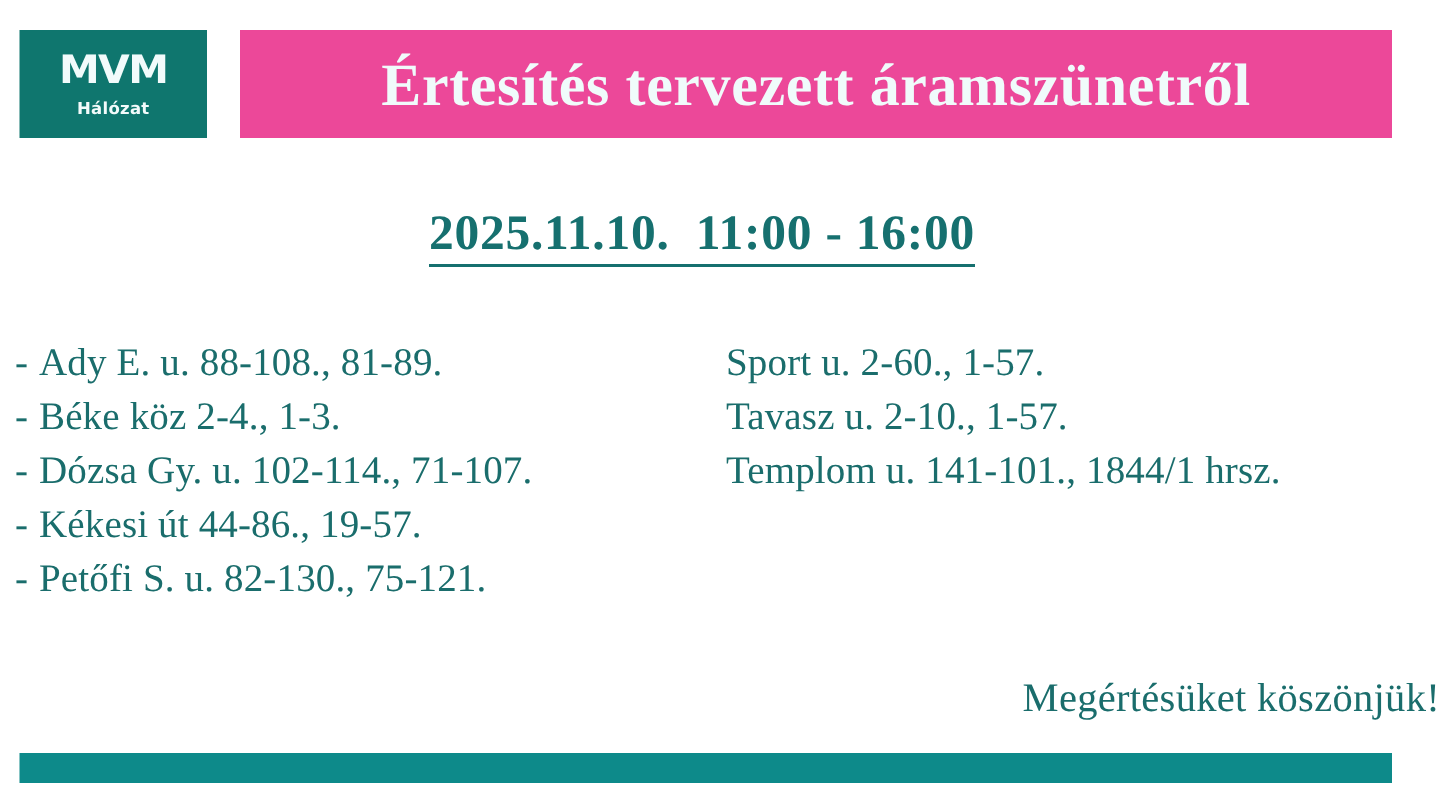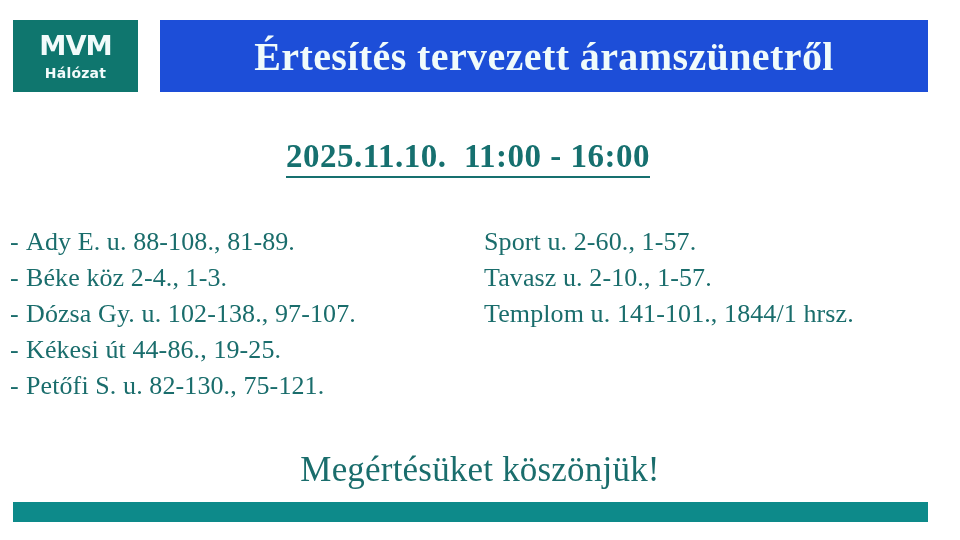--- a/index.html
+++ b/index.html
@@ -41,34 +41,34 @@
     font-weight: bold;
     font-size: 26px;
     letter-spacing: -1px;
     color: #f2fbfb;
     line-height: 1;
     transform: scaleX(1.05);
   }
   #logo-sub {
     font-family: "DejaVu Sans", sans-serif;
     font-weight: bold;
-    font-size: 14px;
+    font-size: 11px;
     color: #f2fbfb;
     line-height: 1;
     margin-top: 7px;
     letter-spacing: 0.2px;
   }
 
   #title-bar {
     position: absolute;
     left: 160px;
     top: 0;
     width: 768px;
     height: 72px;
-    background: #1d4ed8;
+    background: #ec4899;
     display: flex;
     align-items: center;
     justify-content: center;
   }
   #title-text {
     font-family: "Liberation Serif", serif;
     font-weight: bold;
     font-size: 40px;
     color: #f0fbfb;
     letter-spacing: 0.4px;
@@ -123,23 +123,23 @@
     width: 16px;
     color: #1a6d6c;
   }
 
   
   #footer-msg {
     position: absolute;
     left: 0;
     top: 450px;
     width: 960px;
-    text-align: center;
+    text-align: right;
     font-family: "Liberation Serif", serif;
-    font-size: 35px;
+    font-size: 27px;
     color: #1a6d6c;
     letter-spacing: 0.2px;
   }
 
   
   #bottom-bar {
     position: absolute;
     left: 13px;
     top: 502px;
     width: 915px;
@@ -165,22 +165,22 @@
 
 <div id="date-line">
   <span id="date-text">2025.11.10.  11:00 - 16:00</span>
 </div>
 
 <div id="address-block">
 
   <div class="addr-col" id="col-left">
     <div class="addr-line"><span class="dash">-</span><span>Ady E. u. 88-108., 81-89.</span></div>
     <div class="addr-line"><span class="dash">-</span><span>Béke köz 2-4., 1-3.</span></div>
-    <div class="addr-line"><span class="dash">-</span><span>Dózsa Gy. u. 102-138., 97-107.</span></div>
-    <div class="addr-line"><span class="dash">-</span><span>Kékesi út 44-86., 19-25.</span></div>
+    <div class="addr-line"><span class="dash">-</span><span>Dózsa Gy. u. 102-114., 71-107.</span></div>
+    <div class="addr-line"><span class="dash">-</span><span>Kékesi út 44-86., 19-57.</span></div>
     <div class="addr-line"><span class="dash">-</span><span>Petőfi S. u. 82-130., 75-121.</span></div>
   </div>
 
   <div class="addr-col" id="col-right">
     <div class="addr-line"><span>Sport u. 2-60., 1-57.</span></div>
     <div class="addr-line"><span>Tavasz u. 2-10., 1-57.</span></div>
     <div class="addr-line"><span>Templom u. 141-101., 1844/1 hrsz.</span></div>
   </div>
 
 </div>

